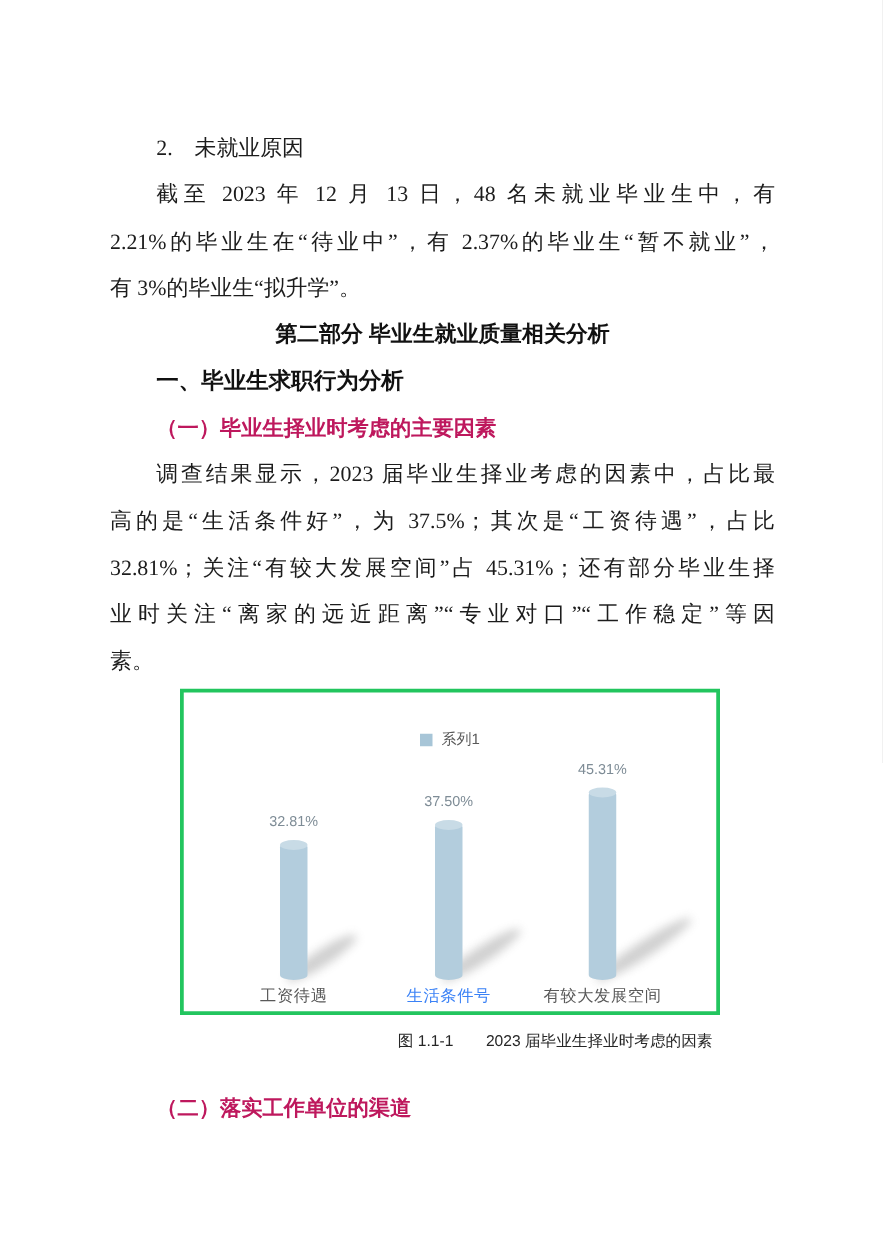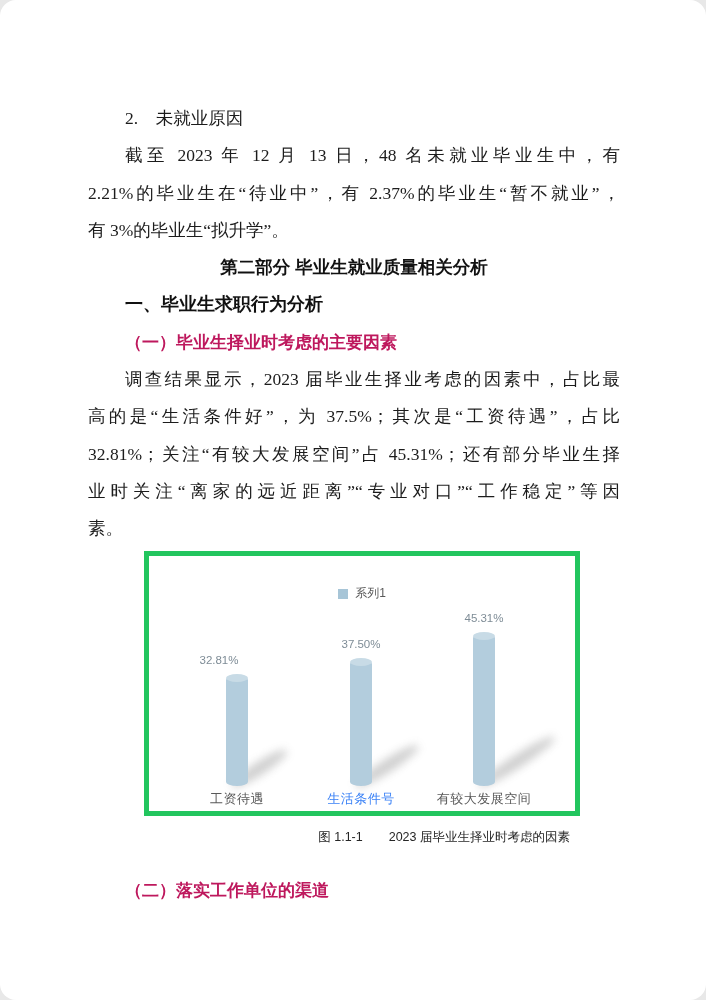--- a/index.html
+++ b/index.html
@@ -1,39 +1,39 @@
 <!DOCTYPE html>
 <html><head>
 <meta charset="utf-8">
 <style>
   html,body{margin:0;padding:0;background:#e8e8e8;}
   .page{
     position:relative;width:706px;height:1000px;background:#ffffff;
     margin:0 auto;overflow:hidden;
-    font-family:"Liberation Serif","DejaVu Serif",serif;color:#1c1c1c;border-radius:16px;
+    font-family:"Liberation Serif","DejaVu Serif",serif;color:#1c1c1c;
   }
   .content{position:absolute;left:88px;top:0;width:532px;}
   .tline{line-height:37.3px;font-size:17.5px;}
   .jl{text-align:justify;text-align-last:justify;}
   .indent{text-indent:37px;}
   .h-num{padding-left:37px;margin-top:100px;}
   .part-title{
     text-align:center;font-family:"Liberation Sans","DejaVu Sans",sans-serif;
     font-weight:700;font-size:17.5px;color:#111;
   }
   .chapter{
     font-family:"Liberation Sans","DejaVu Sans",sans-serif;font-weight:700;
     font-size:18px;padding-left:37px;color:#111;
   }
   .subsection{font-weight:700;font-size:17px;padding-left:37px;color:#be185d;}
 
   
   .chart-box{
     position:relative;margin-left:56px;margin-top:3px;width:426px;height:255px;
-    border:5px solid #22c55e;background:#fff;
+    border:3px solid #22c55e;background:#fff;
   }
   .legend{
     position:absolute;top:31px;left:0;width:100%;height:14px;
     display:flex;align-items:center;justify-content:center;gap:7px;
     font-family:"Liberation Sans","DejaVu Sans",sans-serif;
     font-size:12px;color:#595959;
   }
   .legend-swatch{width:10px;height:10px;display:inline-block;background:#a7c5d7;}
   .cyl{
     position:absolute;width:22px;background:#b3cddd;
@@ -99,21 +99,21 @@
     <div class="chart-box">
       <div class="legend">
         <span class="legend-swatch" style="background: rgb(167, 197, 215);"></span>
         <span>系列1</span>
       </div>
       <div id="chart-plot"></div>
     <div class="bar-shadow" style="left: 86px; bottom: 19px; width: 66px;"></div>
         <div class="cyl" style="left: 77px; bottom: 25px; height: 111px; background: rgb(179, 205, 221);">
           <div class="lid" style="background: rgb(200, 219, 230);"></div>
         </div>
-        <div class="val-label" style="left: 25px; bottom: 145px; color: rgb(126, 140, 150);">32.81%</div>
+        <div class="val-label" style="left: 43px; bottom: 145px; color: rgb(126, 140, 150);">32.81%</div>
         <div class="cat-label" style="left: 13px; color: rgb(89, 89, 89); text-align: center;">工资待遇</div>
         <div class="bar-shadow" style="left: 210px; bottom: 19px; width: 75px;"></div>
         <div class="cyl" style="left: 201px; bottom: 25px; height: 127px; background: rgb(179, 205, 221);">
           <div class="lid" style="background: rgb(200, 219, 230);"></div>
         </div>
         <div class="val-label" style="left: 167px; bottom: 161px; color: rgb(126, 140, 150);">37.50%</div>
         <div class="cat-label" style="left: 137px; color: #3b82f6;">生活条件号</div>
         <div class="bar-shadow" style="left: 333px; bottom: 19px; width: 91px;"></div>
         <div class="cyl" style="left: 324px; bottom: 25px; height: 153px; background: rgb(179, 205, 221);">
           <div class="lid" style="background: rgb(200, 219, 230);"></div>

